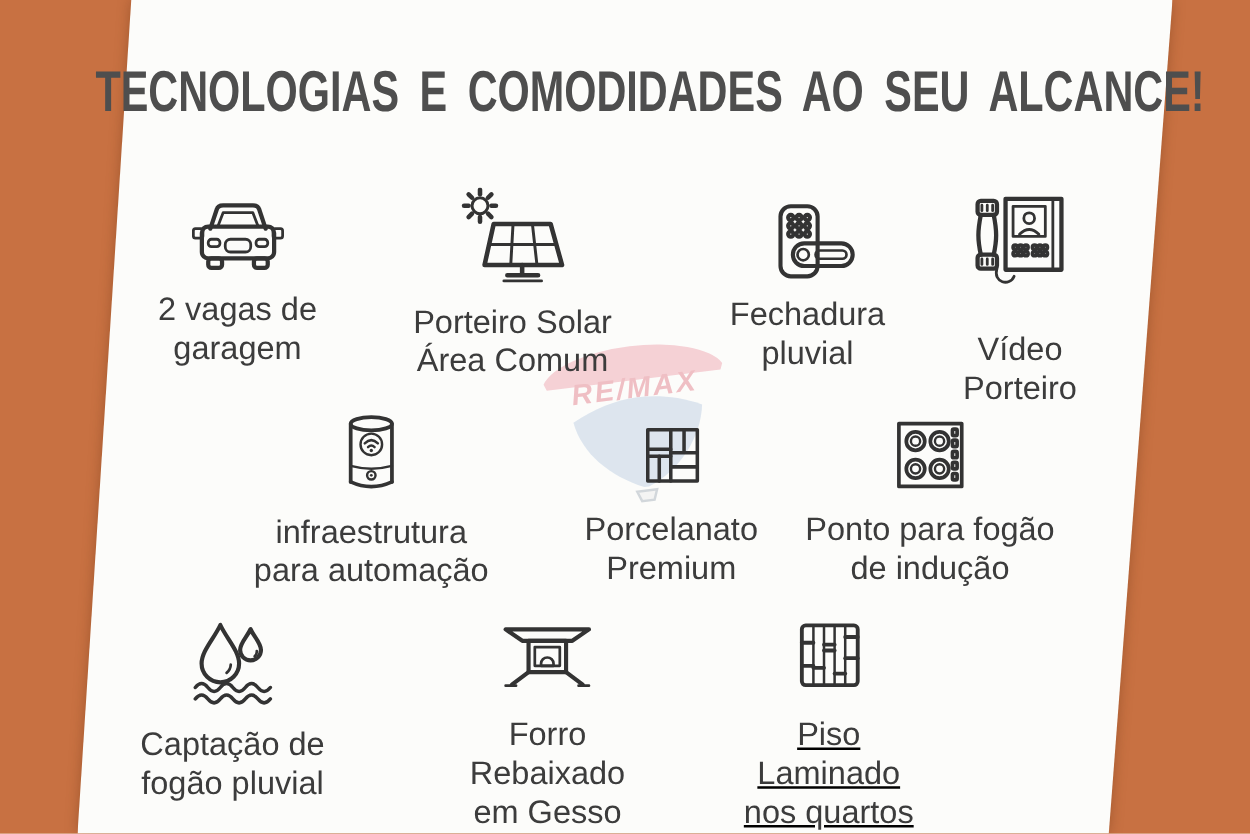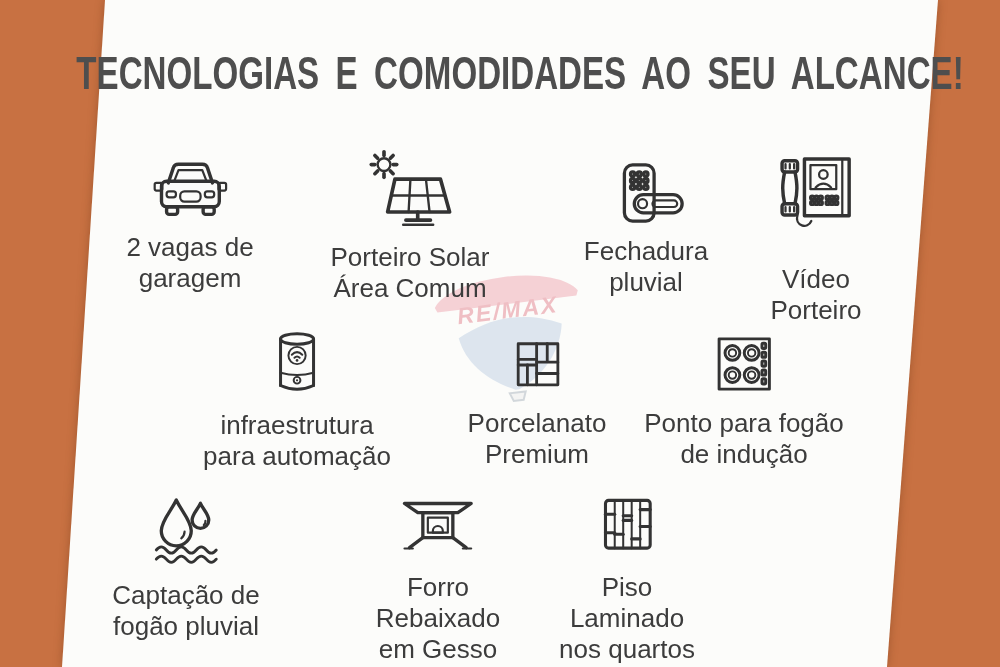--- a/index.html
+++ b/index.html
@@ -224,21 +224,21 @@
       <rect class="thin" x="36" y="33" width="24" height="18"></rect>
       <path class="thin" d="M42,49 a6,6 0 0 1 12,0 v2 h-12 Z"></path>
       <path d="M30,57 L14,69 M66,57 L82,69"></path>
       <path class="thin" d="M8,70 H18 M78,70 H88"></path>
     </svg>
     <div class="label">Forro
 Rebaixado
 em Gesso</div>
   </div>
 
-  <div class="feature" style="left:627px;top:488px;">
+  <div class="feature" style="left:663px;top:488px;text-decoration:underline;">
     <svg class="icon" width="74" height="74" viewBox="0 0 96 96">
       <rect x="20" y="16" width="58" height="62" rx="4"></rect>
       <path class="thin" d="M32,16 V78 M43,16 V78 M54,16 V78 M65,16 V78"></path>
       <g class="thin" style="stroke-width:3">
         <path d="M20,34 H32"></path>
           <path d="M32,60 H43"></path>
           <path d="M43,42 H54"></path>
         <path d="M54,66 H65"></path>
           <path d="M65,28 H78"></path>
           <path d="M20,58 H32"></path>

